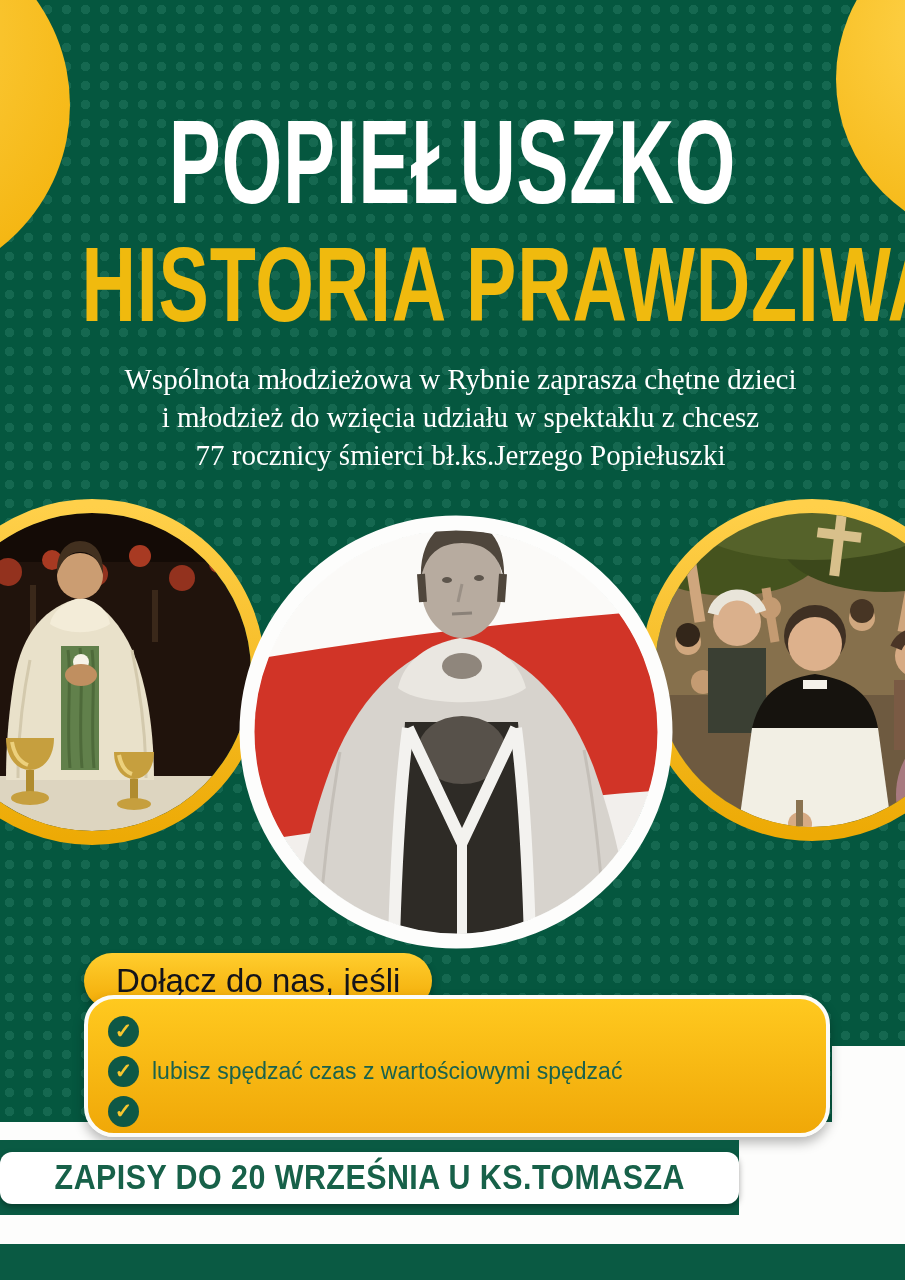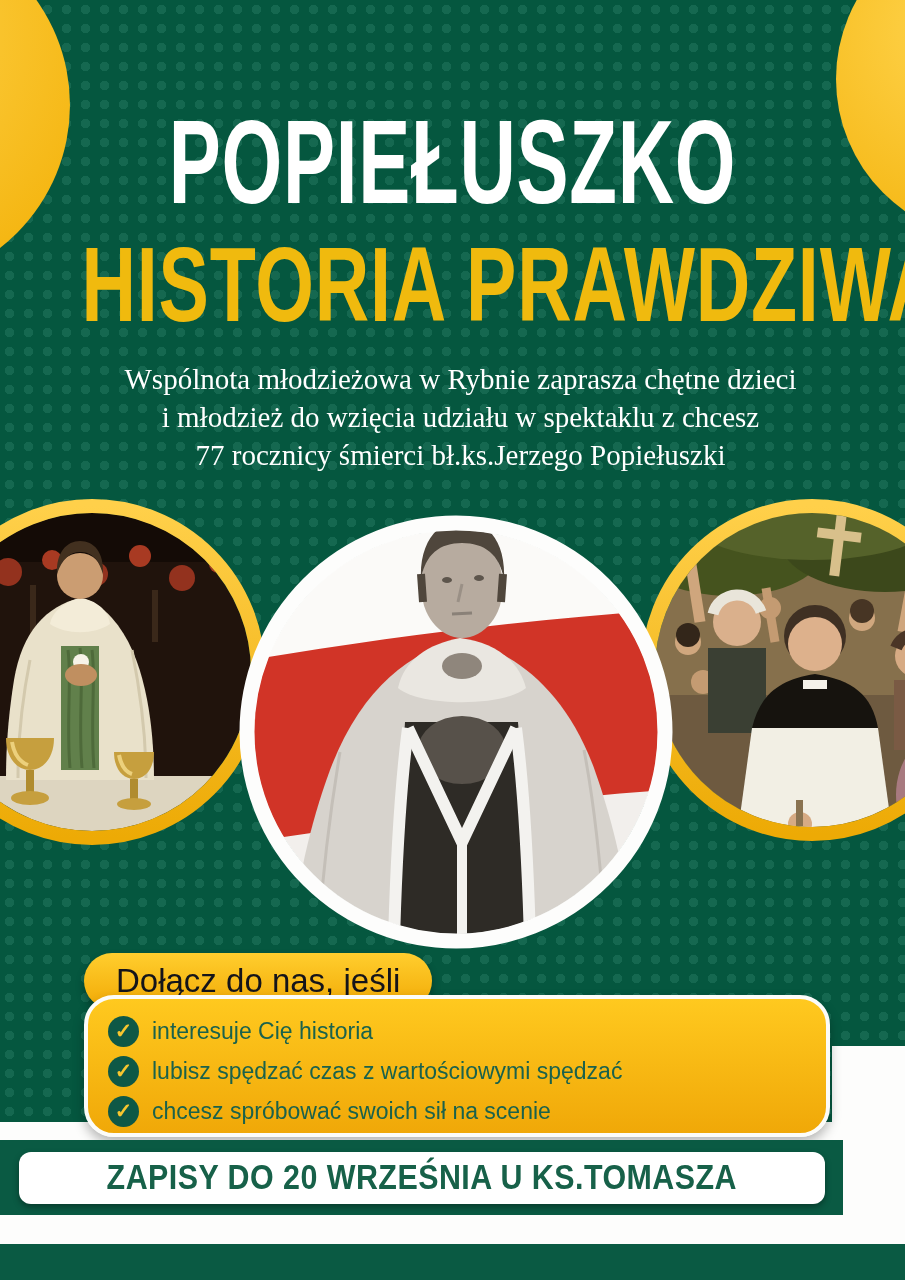--- a/index.html
+++ b/index.html
@@ -49,21 +49,21 @@
     padding:12px 0 0 20px;box-shadow:0 6px 12px rgba(0,0,0,.28);
   }
   .check-row{display:flex;align-items:center;gap:13px;height:40px;}
   .chk{
     flex:0 0 31px;width:31px;height:31px;border-radius:50%;background:#0E5846;
     color:#F7C62E;font-size:21px;font-weight:900;
     display:flex;align-items:center;justify-content:center;
   }
   .check-label{color:#1A624C;font-size:23px;font-weight:500;white-space:nowrap;}
   .signup-band{
-    position:absolute;left:0;top:1140px;width:843px;height:75px;background:#0A5A43;
+    position:absolute;left:0;top:1140px;width:739px;height:75px;background:#0A5A43;
     display:flex;align-items:center;justify-content:center;
   }
   .lozenge{
     width:806px;height:52px;background:#ffffff;border-radius:12px;
     display:flex;align-items:center;justify-content:center;
     box-shadow:0 3px 6px rgba(0,0,0,.35);
   }
   .lozenge span{
     color:#176149;font-size:32px;font-weight:800;letter-spacing:.5px;
     transform:scale(0.95,1.1);white-space:nowrap;
@@ -208,29 +208,27 @@
     <circle cx="456" cy="242" r="209" fill="none" stroke="#FDFDFC" stroke-width="15"></circle>
   </svg>
 
   <div class="pill">
     <span>Dołącz do nas, jeśli</span>
   </div>
 
   <div class="check-card">
     <div class="check-row">
       <span class="chk">✓</span>
-      <span class="check-label">interesuje Cię historia</span>
     </div>
     <div class="check-row">
       <span class="chk">✓</span>
       <span class="check-label">lubisz spędzać czas z wartościowymi spędzać</span>
     </div>
     <div class="check-row">
       <span class="chk">✓</span>
-      <span class="check-label">chcesz spróbować swoich sił na scenie</span>
     </div>
   </div>
 
   <div class="signup-band">
     <div class="lozenge">
       <span>ZAPISY DO 20 WRZEŚNIA U KS.TOMASZA</span>
     </div>
   </div>
 
   <div class="stripe-bottom"></div>

